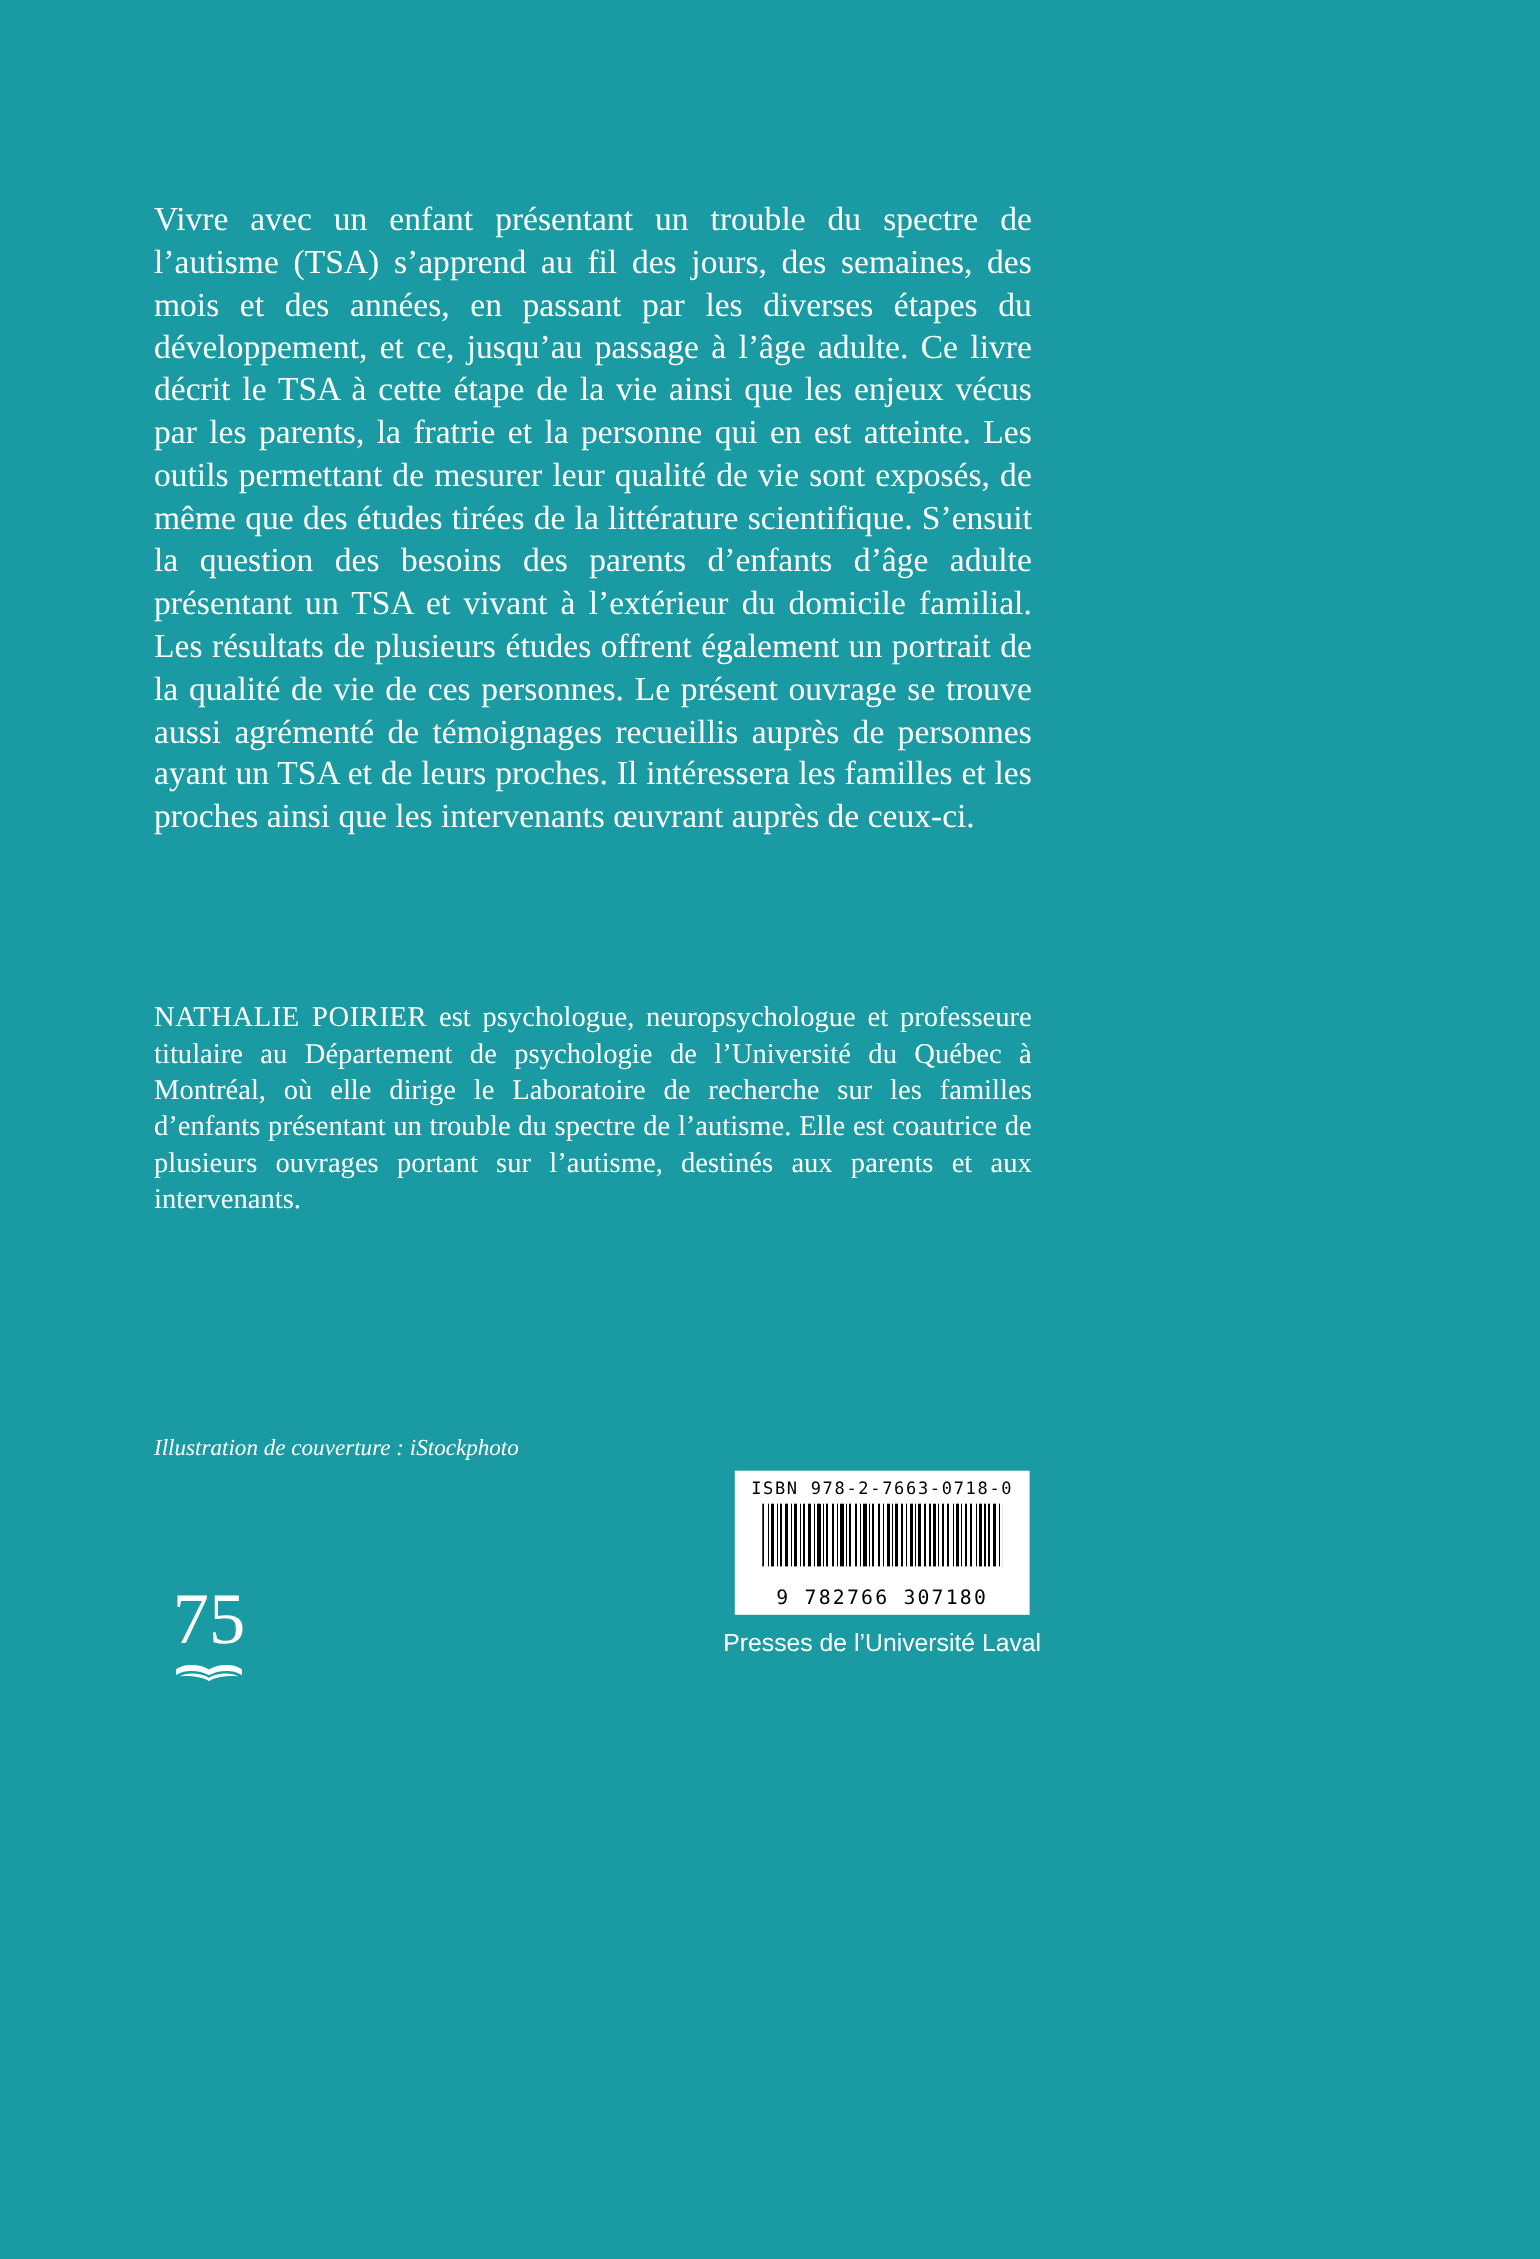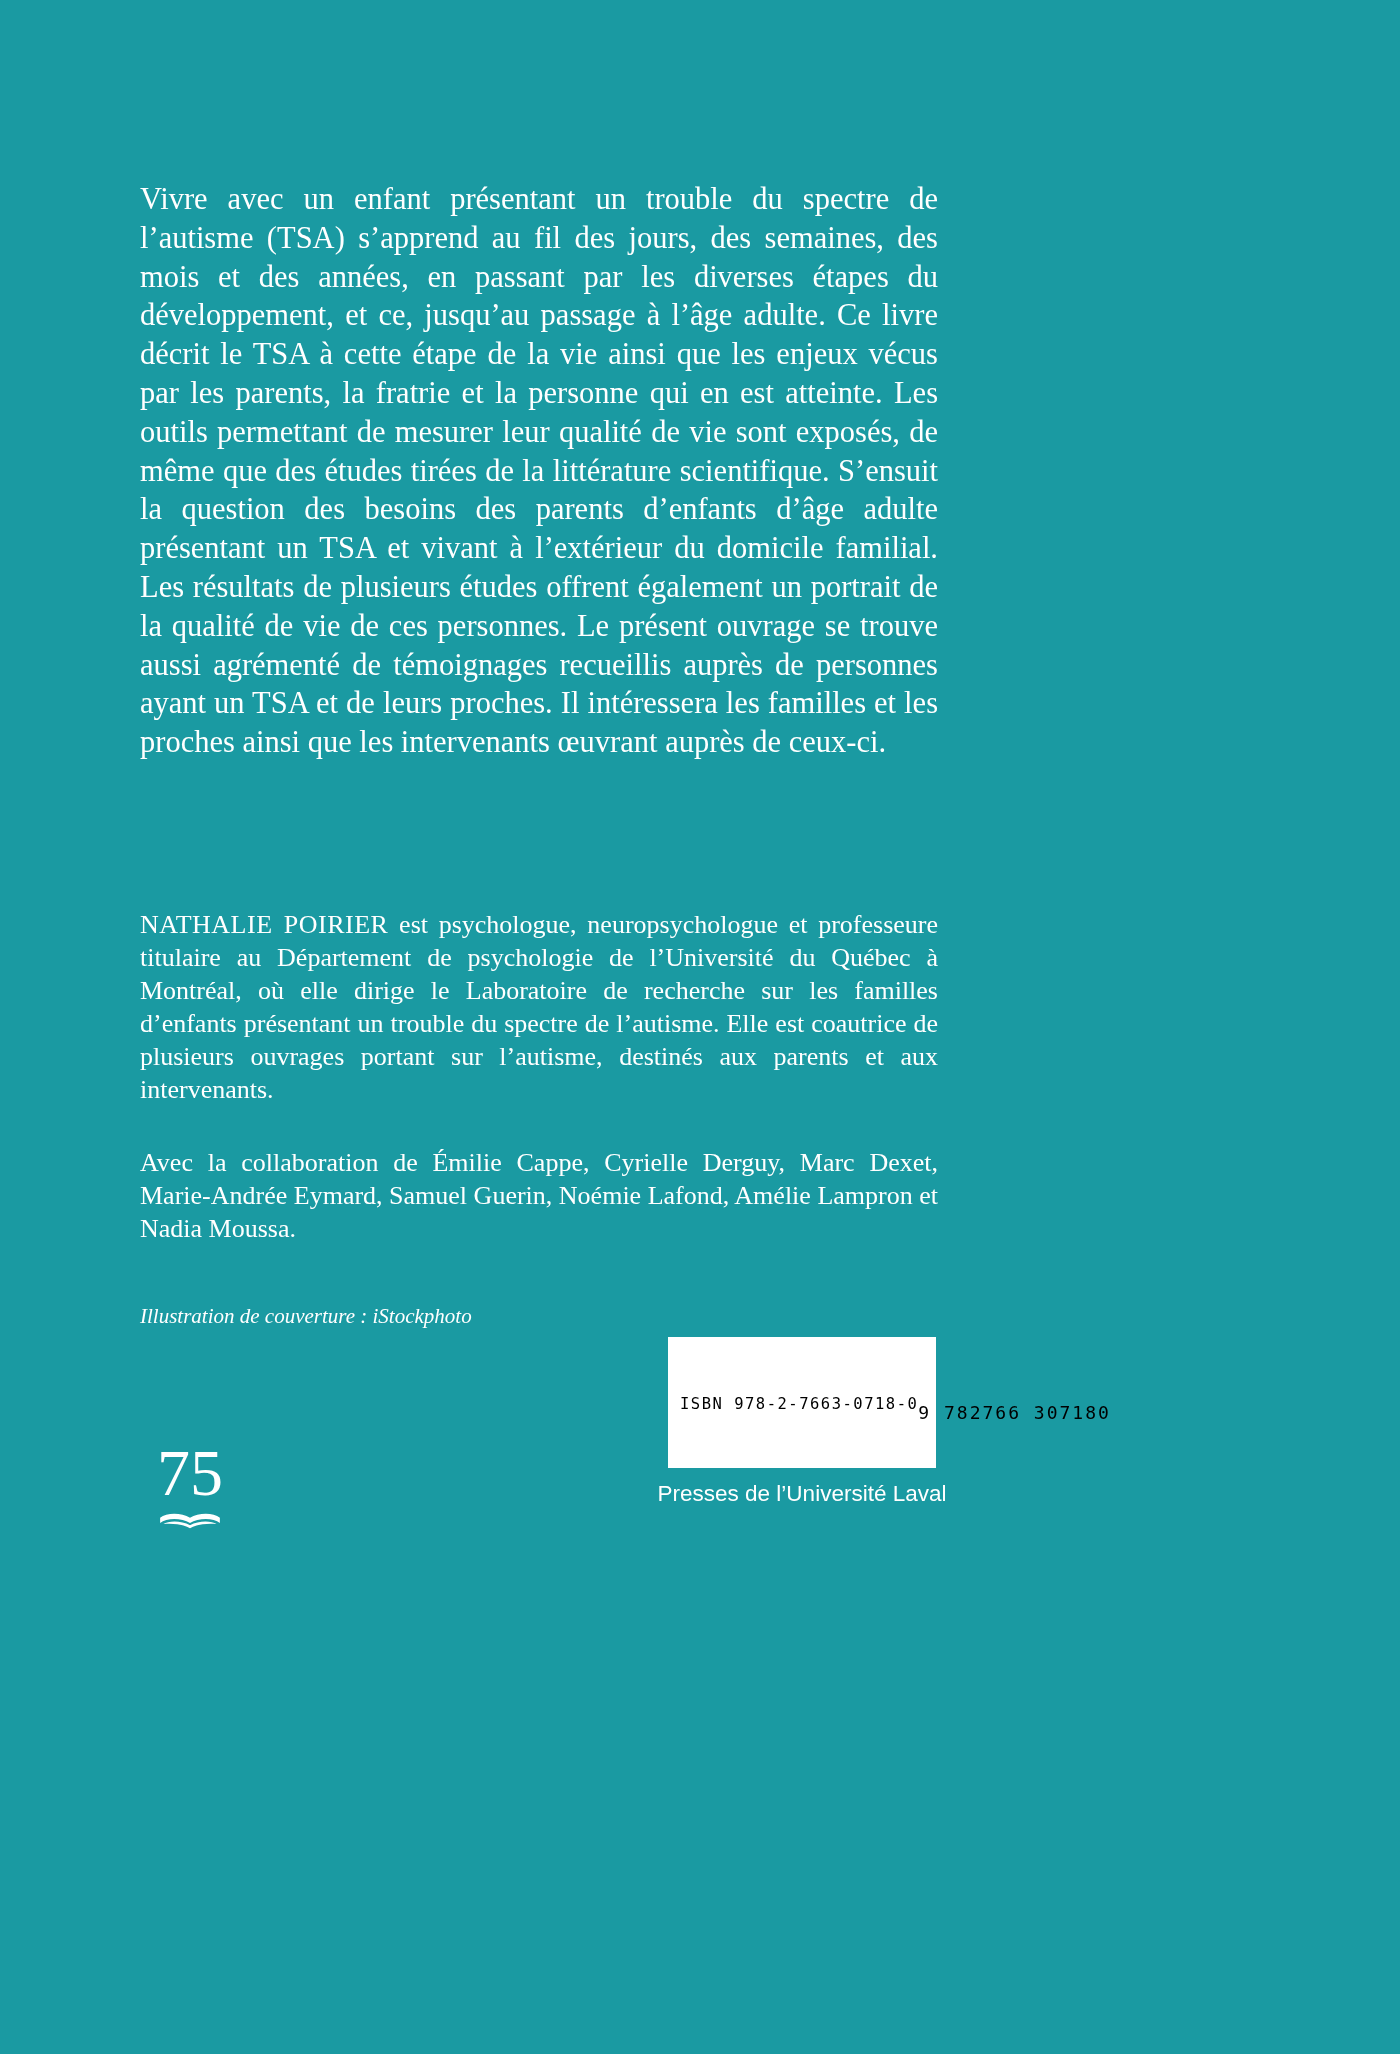--- a/index.html
+++ b/index.html
@@ -80,21 +80,21 @@
   }
   .barcode-box {
     position: absolute;
     left: 668px;
     top: 1337px;
     width: 268px;
     height: 131px;
     background: #ffffff;
     color: #000000;
     display: flex;
-    flex-direction: row;
+    flex-direction: column;
     align-items: center;
     padding: 7px 12px 5px 12px;
   }
   .isbn-label {
     font-family: "DejaVu Sans Mono", monospace;
     font-size: 15.5px;
     letter-spacing: 1.5px;
     white-space: nowrap;
   }
   .bars {
@@ -138,23 +138,20 @@
 <div class="cover">
 
   <div class="synopsis">
     <p>Vivre avec un enfant présentant un trouble du spectre de l’autisme (TSA) s’apprend au fil des jours, des semaines, des mois et des années, en passant par les diverses étapes du développement, et ce, jusqu’au passage à l’âge adulte. Ce livre décrit le TSA à cette étape de la vie ainsi que les enjeux vécus par les parents, la fratrie et la personne qui en est atteinte. Les outils permettant de mesurer leur qualité de vie sont exposés, de même que des études tirées de la littérature scientifique. S’ensuit la question des besoins des parents d’enfants d’âge adulte présentant un TSA et vivant à l’extérieur du domicile familial. Les résultats de plusieurs études offrent également un portrait de la qualité de vie de ces personnes. Le présent ouvrage se trouve aussi agrémenté de témoignages recueillis auprès de personnes ayant un TSA et de leurs proches. Il intéressera les familles et les proches ainsi que les intervenants œuvrant auprès de ceux-ci.</p>
   </div>
 
   <div class="bio">
     <p><span class="author-name">NATHALIE POIRIER</span> <span>est psychologue, neuropsychologue et professeure titulaire au Département de psychologie de l’Université du Québec à Montréal, où elle dirige le Laboratoire de recherche sur les familles d’enfants présentant un trouble du spectre de l’autisme. Elle est coautrice de plusieurs ouvrages portant sur l’autisme, destinés aux parents et aux intervenants.</span></p>
   </div>
 
-  <div class="collab">
-    <p>Avec la collaboration de Émilie Cappe, Cyrielle Derguy, Marc Dexet, Marie-Andrée Eymard, Samuel Guerin, Noémie Lafond, Amélie Lampron et Nadia Moussa.</p>
-  </div>
 
   <div class="credit">Illustration de couverture : iStockphoto</div>
 
   <div class="logo75">
     <div class="logo75-text">75</div>
     <svg class="logo75-book" viewBox="0 0 60 20" aria-hidden="true">
       <path d="M30 5 C 22 0, 8 0, 2 5 L 2 10 C 8 5, 22 5, 30 10 C 38 5, 52 5, 58 10 L 58 5 C 52 0, 38 0, 30 5 Z" fill="#ffffff"></path>
       <path d="M30 12 C 22 7.5, 10 7.5, 5 11 C 12 10, 24 11, 30 15 C 36 11, 48 10, 55 11 C 50 7.5, 38 7.5, 30 12 Z" fill="#ffffff"></path>
     </svg>
   </div>

